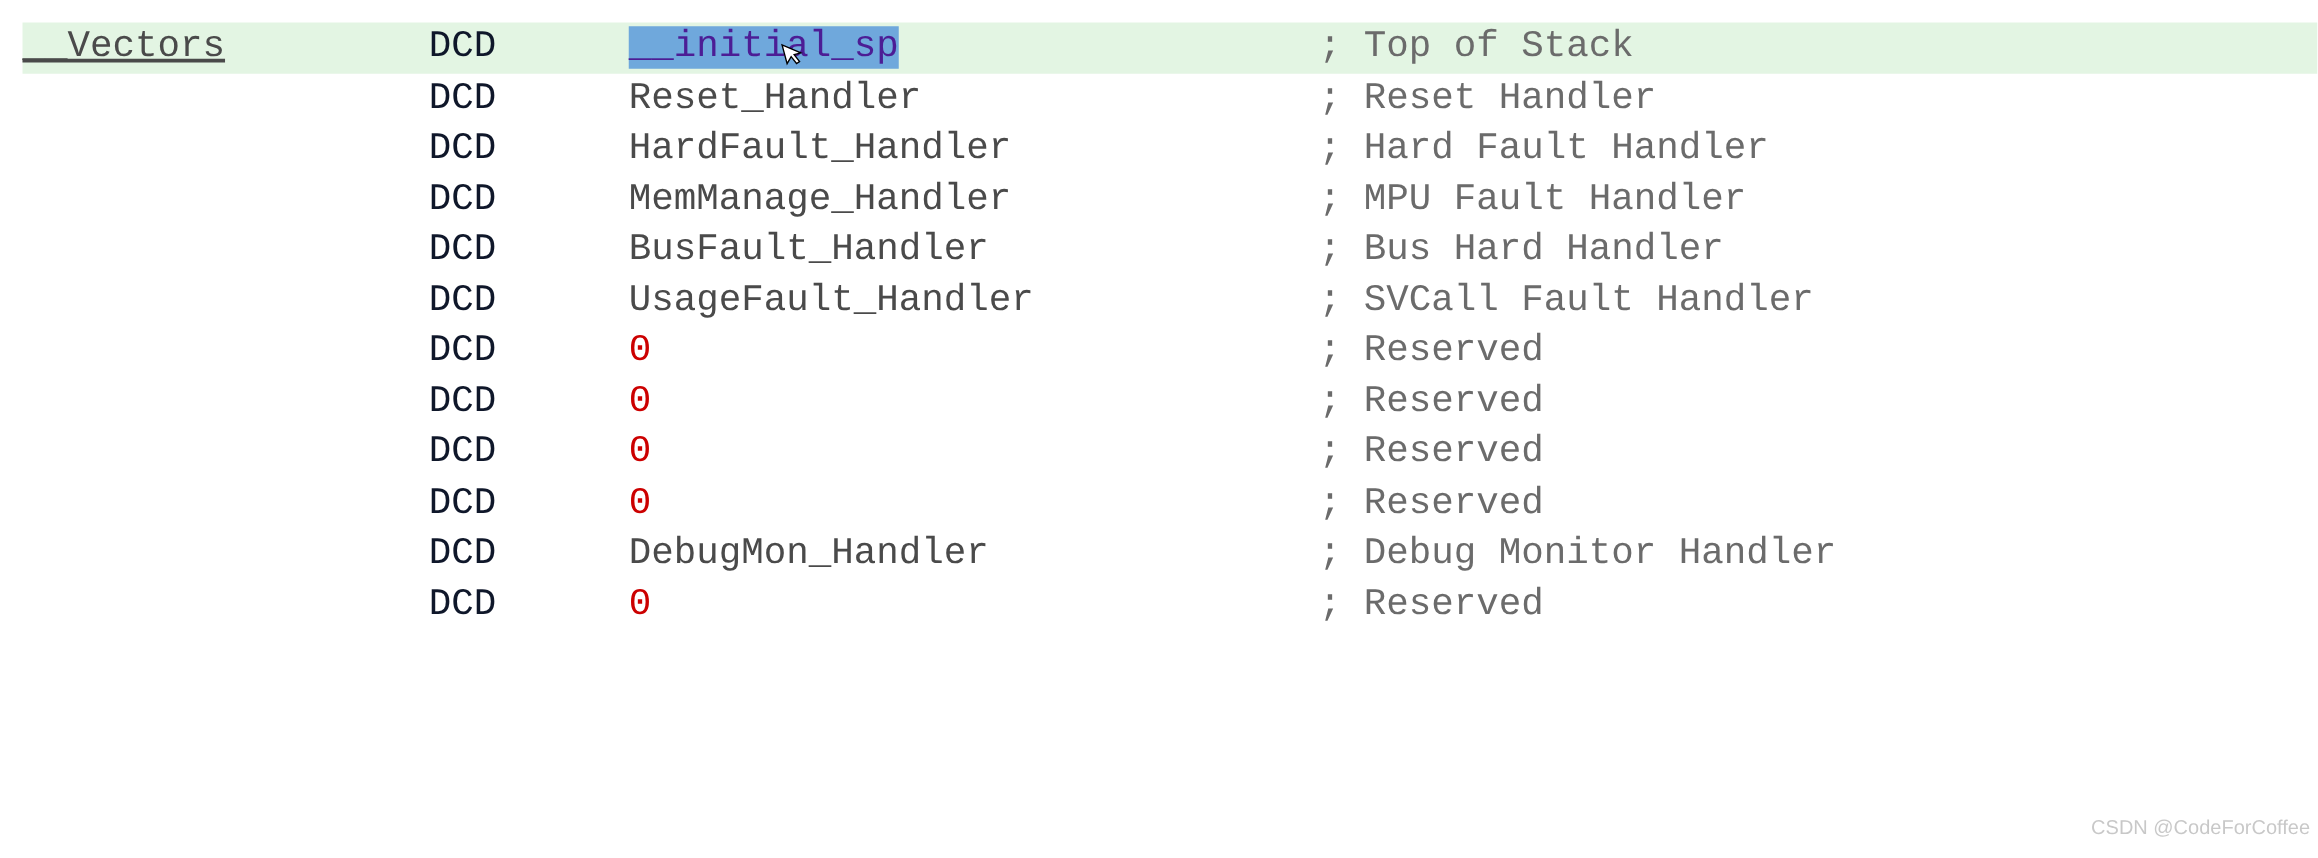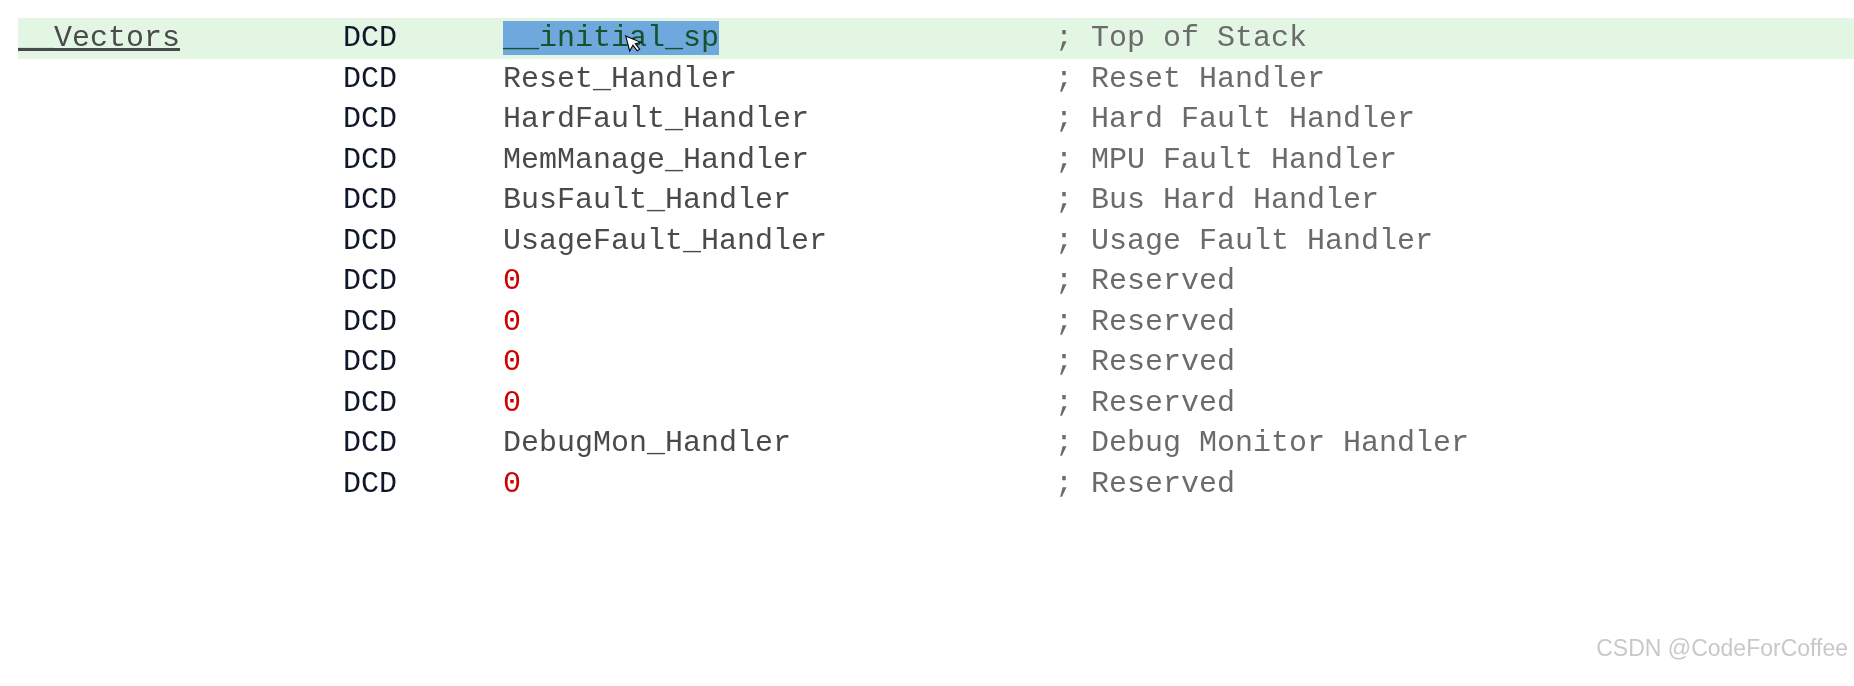--- a/index.html
+++ b/index.html
@@ -53,28 +53,28 @@
     .semi {
       color: #6b6b6b;
       margin-right: 18px;
     }
     .label-text {
       color: #4a4a4a;
       text-decoration: underline;
     }
     .selected {
       background: #6fa8dc;
-      color: #14532d;
+      color: #4c1d95;
     }
     .watermark {
       position: absolute;
-      bottom: 24px;
+      bottom: 14px;
       right: 6px;
       font-family: Arial, sans-serif;
-      font-size: 23px;
+      font-size: 16px;
       color: #bbbbbb;
       opacity: 0.8;
     }
     .cursor-icon {
       position: absolute;
       left: 625px;
       top: 32px;
       z-index: 10;
       font-family: sans-serif;
       font-size: 22px;
@@ -89,21 +89,21 @@
   </style>
 </head>
 <body>
 
 <div class="code-container">
     <div class="code-line highlighted"><span class="col-label"><span class="label-text">__Vectors</span></span><span class="col-directive">DCD</span><span class="col-operand"><span class="selected">__initial_sp</span></span><span class="col-comment"><span class="semi">;</span><span>Top of Stack</span></span></div>
     <div class="code-line"><span class="col-label"></span><span class="col-directive">DCD</span><span class="col-operand"><span>Reset_Handler</span></span><span class="col-comment"><span class="semi">;</span><span>Reset Handler</span></span></div>
     <div class="code-line"><span class="col-label"></span><span class="col-directive">DCD</span><span class="col-operand"><span>HardFault_Handler</span></span><span class="col-comment"><span class="semi">;</span><span>Hard Fault Handler</span></span></div>
     <div class="code-line"><span class="col-label"></span><span class="col-directive">DCD</span><span class="col-operand"><span>MemManage_Handler</span></span><span class="col-comment"><span class="semi">;</span><span>MPU Fault Handler</span></span></div>
     <div class="code-line"><span class="col-label"></span><span class="col-directive">DCD</span><span class="col-operand"><span>BusFault_Handler</span></span><span class="col-comment"><span class="semi">;</span><span>Bus Hard Handler</span></span></div>
-    <div class="code-line"><span class="col-label"></span><span class="col-directive">DCD</span><span class="col-operand"><span>UsageFault_Handler</span></span><span class="col-comment"><span class="semi">;</span><span>Usage Fault Handler</span></span></div>
+    <div class="code-line"><span class="col-label"></span><span class="col-directive">DCD</span><span class="col-operand"><span>UsageFault_Handler</span></span><span class="col-comment"><span class="semi">;</span><span>SVCall Fault Handler</span></span></div>
     <div class="code-line"><span class="col-label"></span><span class="col-directive">DCD</span><span class="col-operand"><span class="red">0</span></span><span class="col-comment"><span class="semi">;</span><span>Reserved</span></span></div>
     <div class="code-line"><span class="col-label"></span><span class="col-directive">DCD</span><span class="col-operand"><span class="red">0</span></span><span class="col-comment"><span class="semi">;</span><span>Reserved</span></span></div>
     <div class="code-line"><span class="col-label"></span><span class="col-directive">DCD</span><span class="col-operand"><span class="red">0</span></span><span class="col-comment"><span class="semi">;</span><span>Reserved</span></span></div>
     <div class="code-line"><span class="col-label"></span><span class="col-directive">DCD</span><span class="col-operand"><span class="red">0</span></span><span class="col-comment"><span class="semi">;</span><span>Reserved</span></span></div>
     <div class="code-line"><span class="col-label"></span><span class="col-directive">DCD</span><span class="col-operand"><span>DebugMon_Handler</span></span><span class="col-comment"><span class="semi">;</span><span>Debug Monitor Handler</span></span></div>
     <div class="code-line"><span class="col-label"></span><span class="col-directive">DCD</span><span class="col-operand"><span class="red">0</span></span><span class="col-comment"><span class="semi">;</span><span>Reserved</span></span></div>
   </div>
 
 <div class="cursor-icon">
   <svg viewBox="0 0 20 24">

